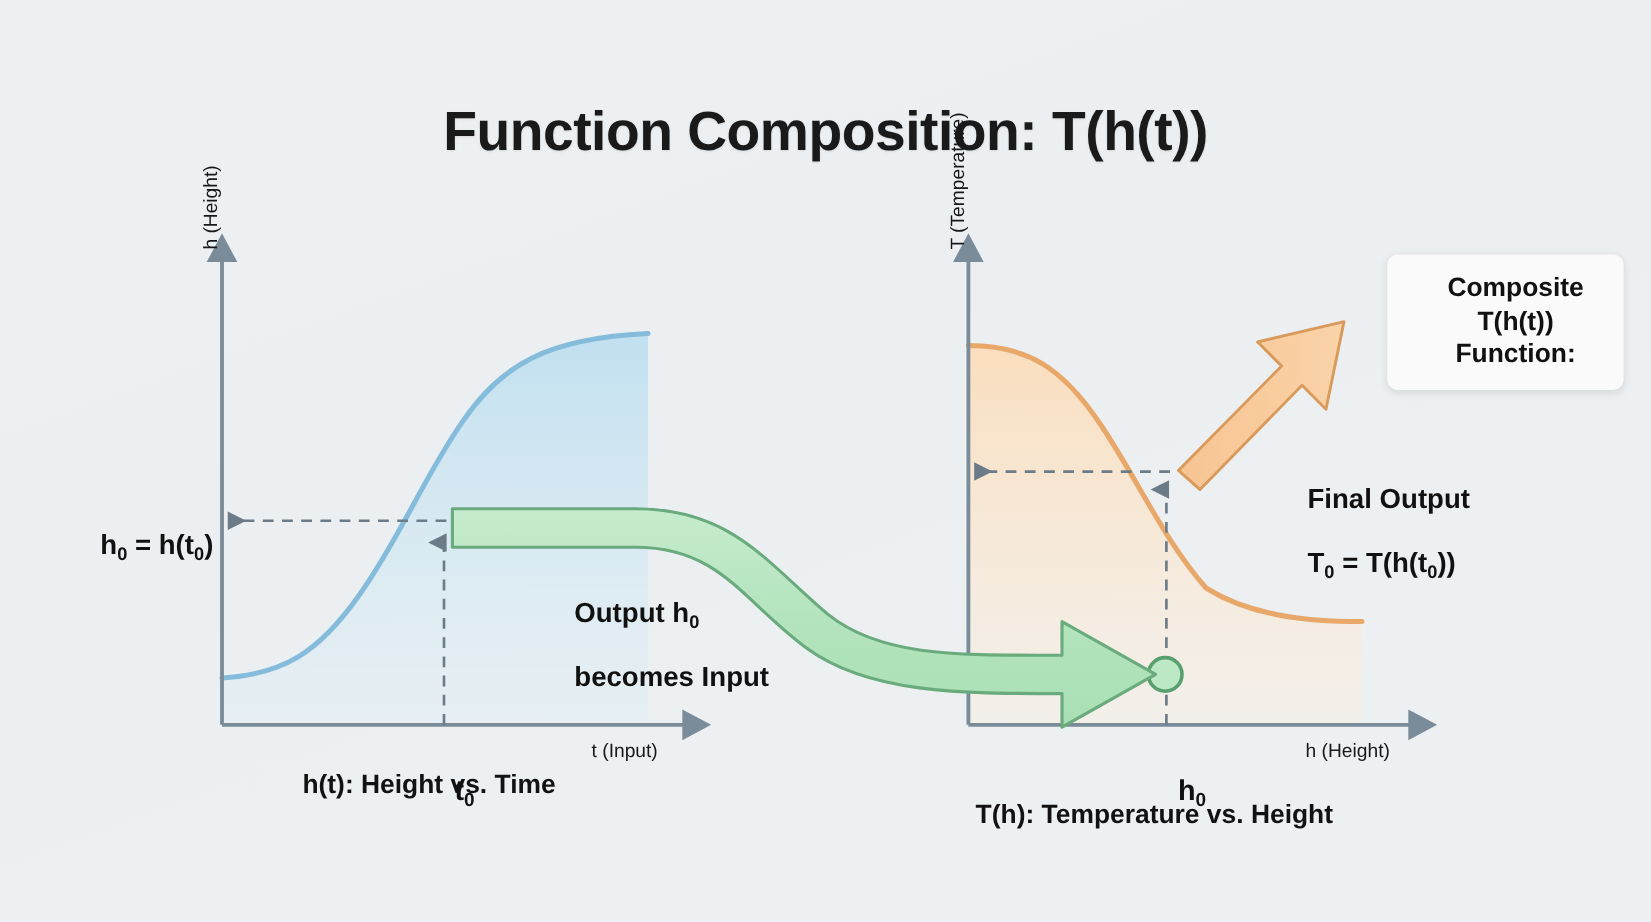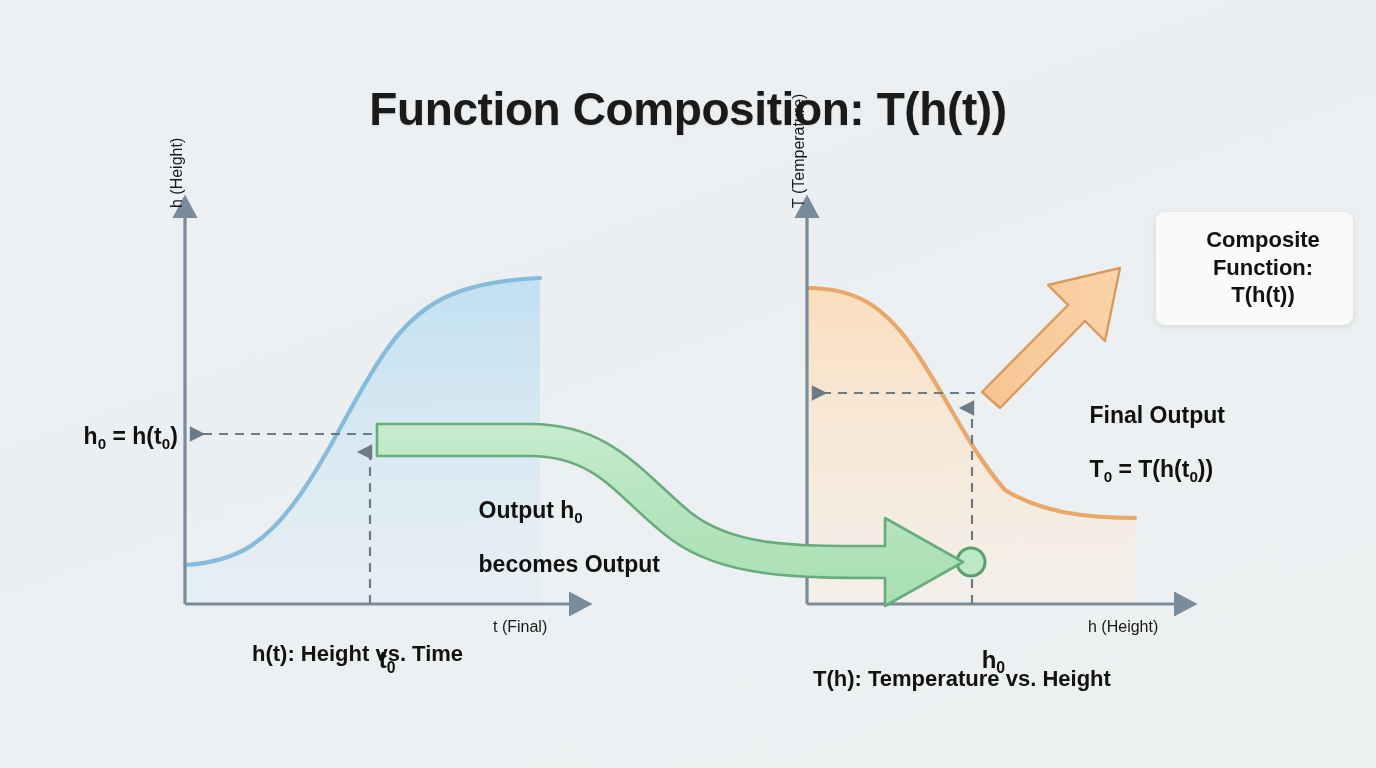--- a/index.html
+++ b/index.html
@@ -204,52 +204,52 @@
                L 1048,285
                L 1120,268
                L 1105,341
                L 1085,321
                L 1000,408 Z" fill="url(#orangeArrowGrad)" stroke="#d99a5c" stroke-width="2.4" stroke-linejoin="round"></path>
     </g>
   </svg>
 
   <div class="txt axis-label-rot" style="left:168px; top:208px;">h (Height)</div>
 
-  <div class="txt axis-label" style="left:493px; top:618px;">t (Final)</div>
+  <div class="txt axis-label" style="left:493px; top:618px;">t (Input)</div>
 
   <div class="txt tick-label" style="left:352px; top:618px;">
     <span>t</span><sub>0</sub>
   </div>
 
-  <div class="txt value-label" style="left:58px; top:396px;">
+  <div class="txt value-label" style="left:58px; top:414px;">
     <span>h</span><sub>0</sub><span> = h(t</span><sub>0</sub><span>)</span>
   </div>
 
   <div class="txt caption" style="left:252px; top:641px;">h(t): Height vs. Time</div>
 
   <div class="txt axis-label-rot" style="left:790px; top:208px;">T (Temperature)</div>
 
   <div class="txt axis-label" style="left:1088px; top:618px;">h (Height)</div>
 
   <div class="txt tick-label" style="left:955px; top:618px;">
     <span>h</span><sub>0</sub>
   </div>
 
 
   <div class="txt caption" style="left:813px; top:666px;">T(h): Temperature vs. Height</div>
 
   <div class="txt flow-label" style="left:453px; top:470px; width:190px;">
     <span>Output h</span><sub>0</sub><br>
-    <span>becomes Output</span>
+    <span>becomes Input</span>
   </div>
 
   <div class="txt final-label" style="left:1064px; top:375px;">
     <span>Final Output</span><br>
     <span>T</span><sub>0</sub><span> = T(h(t</span><sub>0</sub><span>))</span>
   </div>
 
   <div class="callout">
     <div>Composite</div>
+    <div>T(h(t))</div>
     <div>Function:</div>
-    <div>T(h(t))</div>
   </div>
 
 </div>
 
 </body></html>

